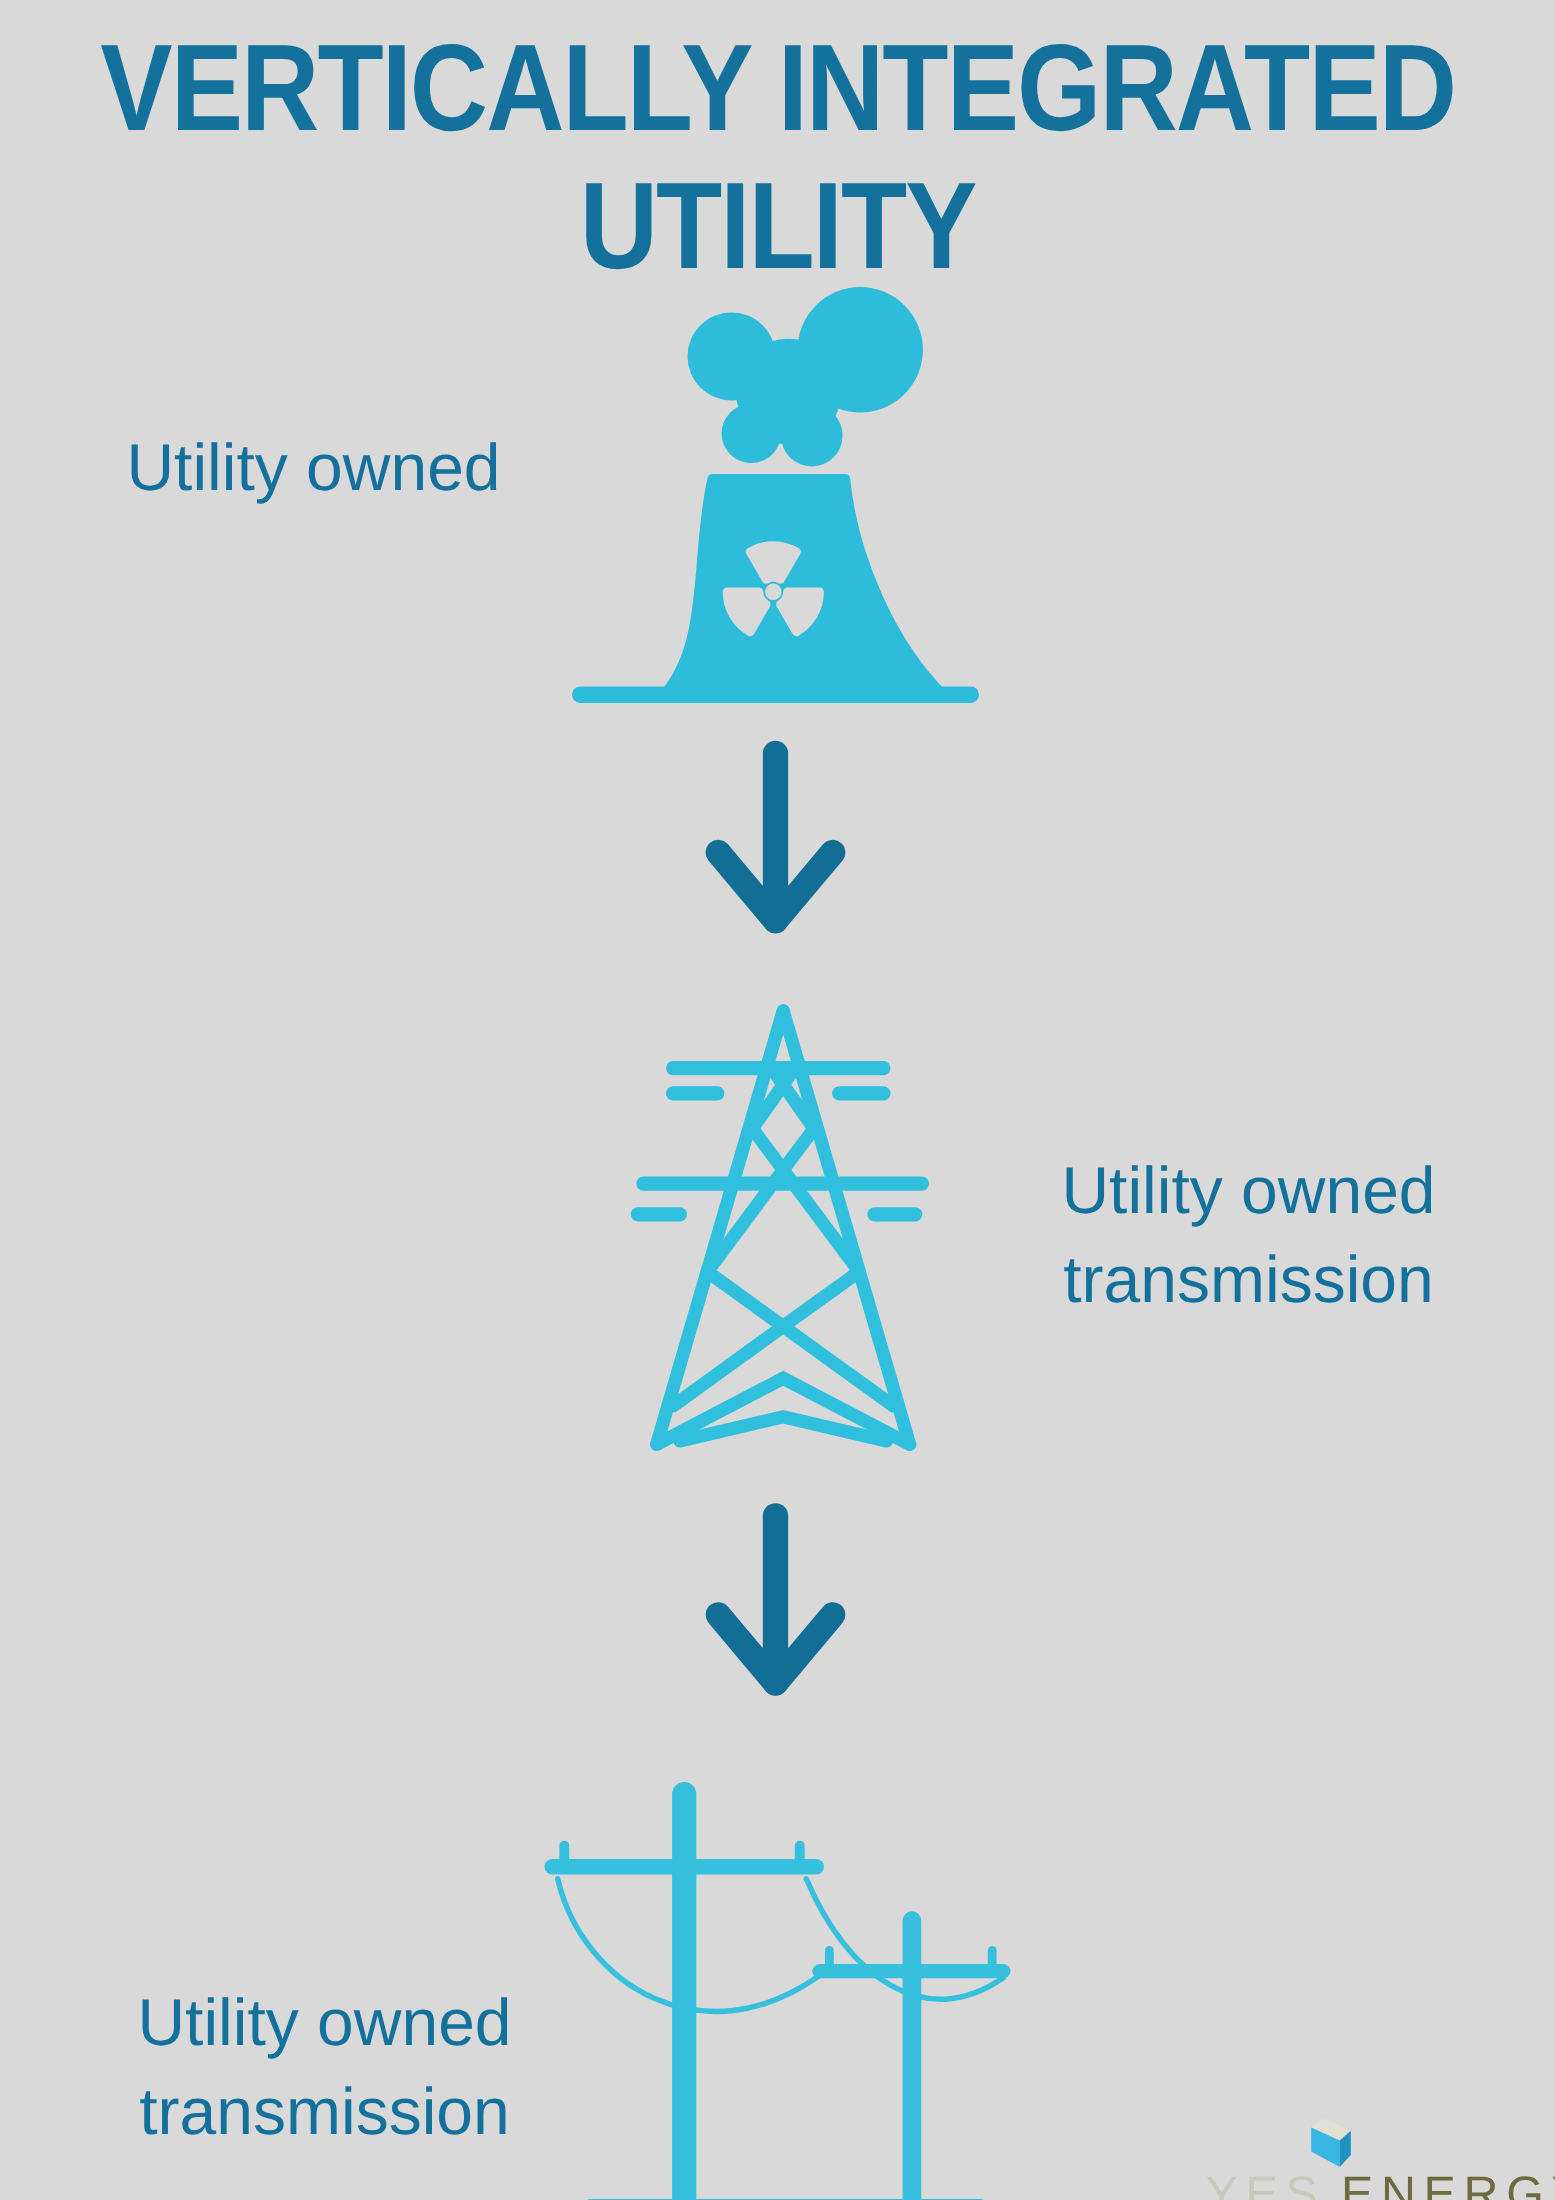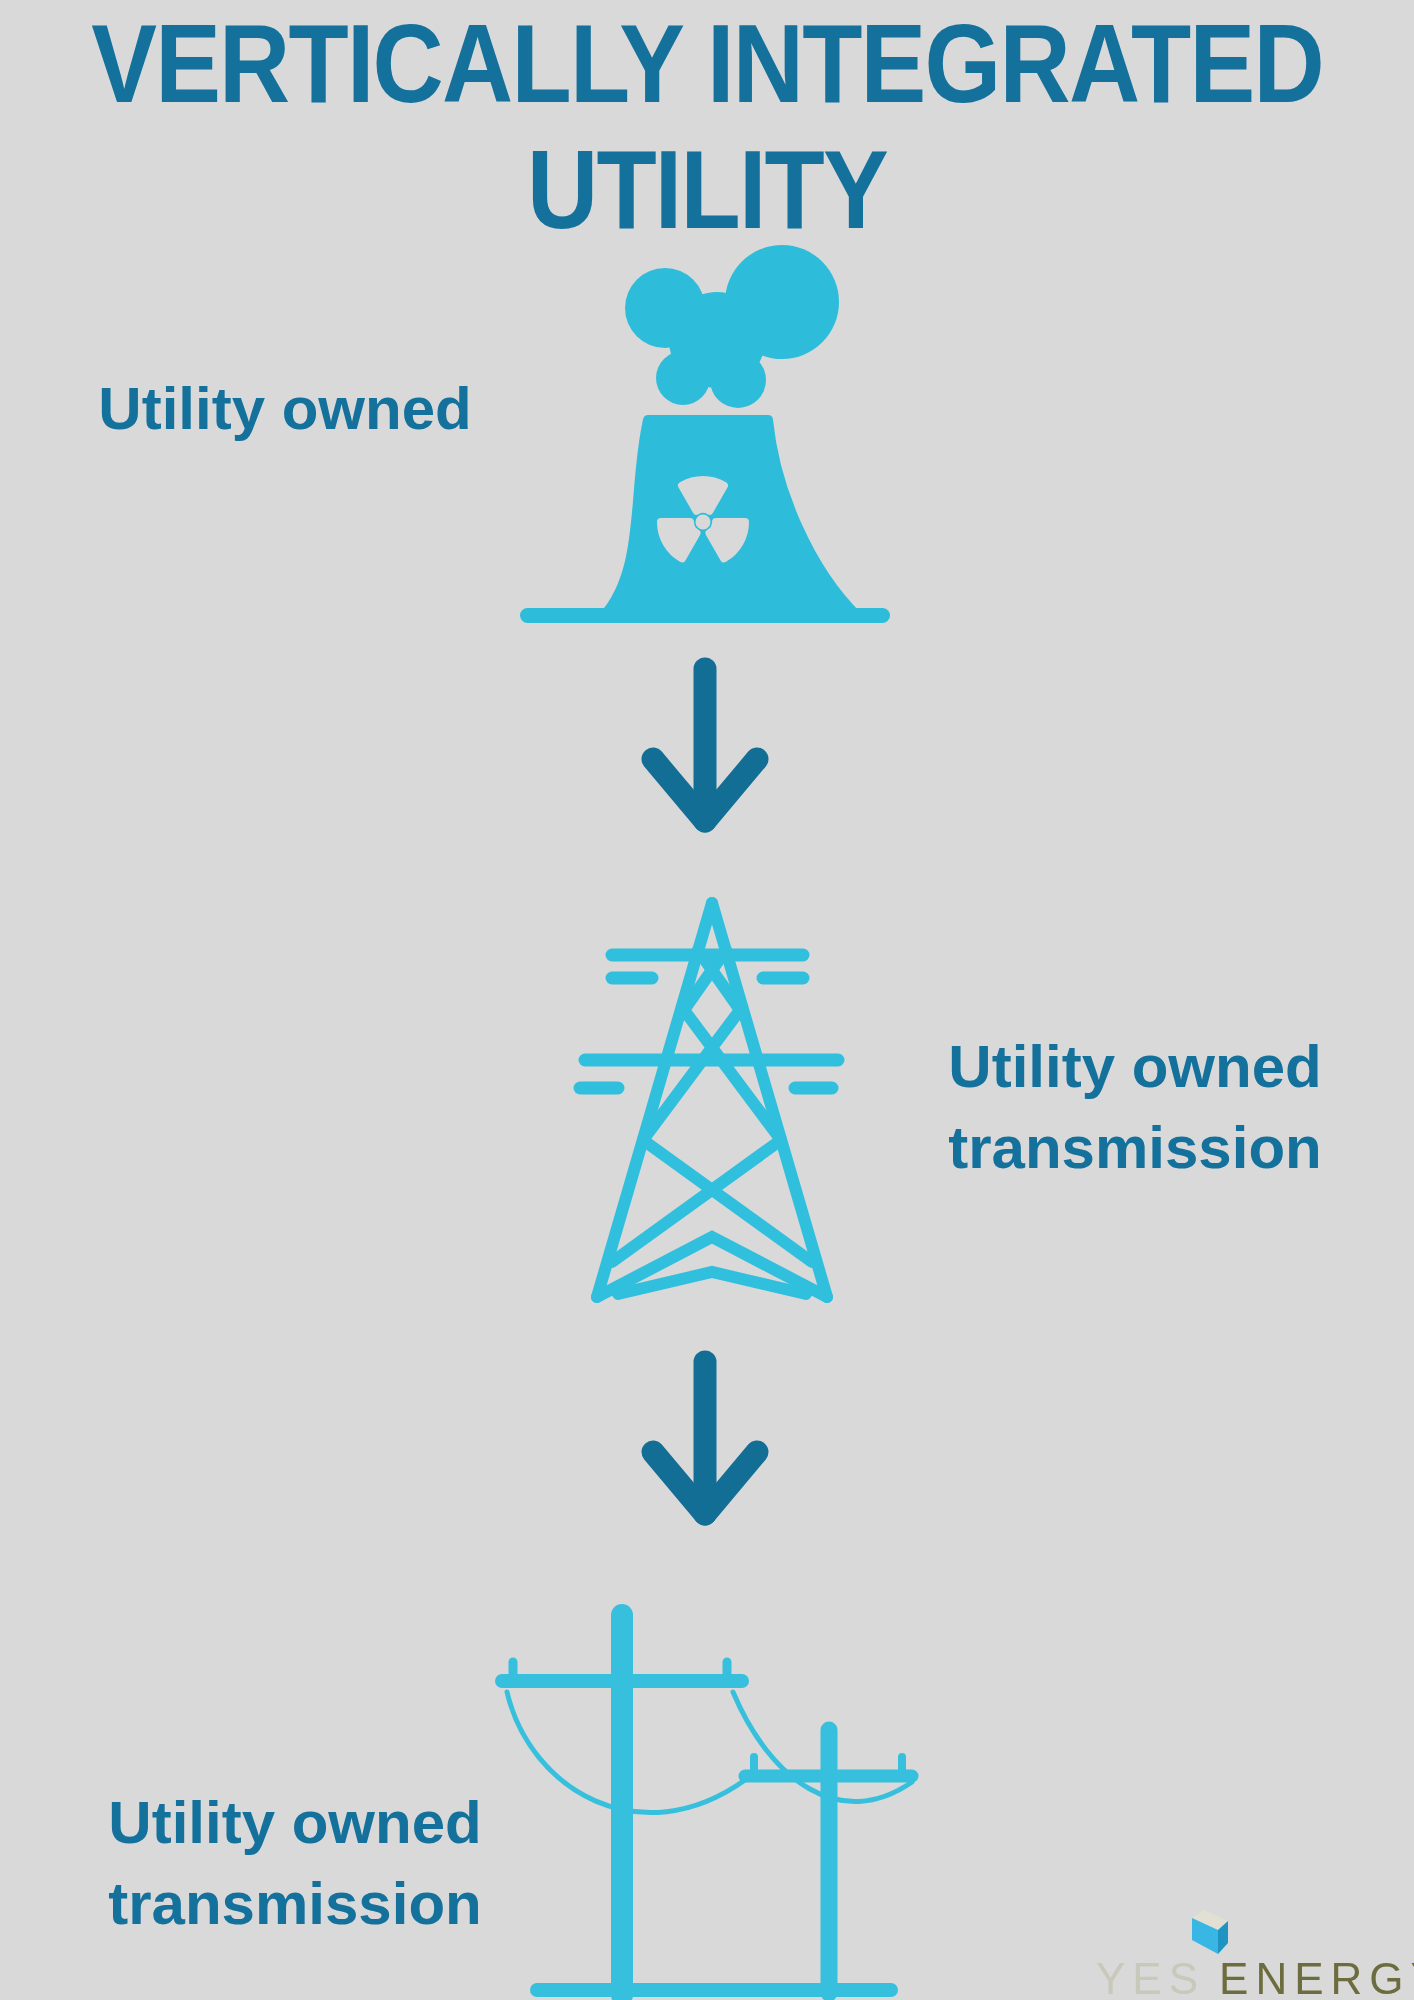--- a/index.html
+++ b/index.html
@@ -1,26 +1,26 @@
 <!DOCTYPE html>
 <html><head>
 <meta charset="utf-8">
 <style>
   html,body{margin:0;padding:0;}
   body{width:1414px;height:2000px;position:relative;overflow:hidden;
        background:#d9d9d9;font-family:"Liberation Sans",sans-serif;}
-  .abs{position:absolute;}
+  .abs{position:absolute;margin-top:16px;}
   
   .title{left:0;top:8px;width:1414px;text-align:center;color:#14719c;
          font-weight:700;line-height:1;}
   .title .tline{display:block;font-size:112px;letter-spacing:-2px;
          transform:scaleX(0.88);transform-origin:50% 50%;}
   .title .t2{margin-top:14px;}
   
-  .label{color:#14719c;font-size:60px;font-weight:700;line-height:1.35;
+  .label{color:#14719c;font-size:60px;font-weight:400;line-height:1.35;
          text-align:center;}
   .label-generation{left:75px;top:368px;width:420px;}
   .label-transmission{left:925px;top:1026px;width:420px;}
   .label-distribution{left:85px;top:1782px;width:420px;}
   
   .icon-plant{left:485px;top:240px;width:430px;height:385px;}
   .arrow-1{left:635px;top:655px;width:140px;height:200px;}
   .icon-tower{left:570px;top:890px;width:300px;height:430px;}
   .arrow-2{left:635px;top:1348px;width:140px;height:200px;}
   .icon-poles{left:490px;top:1600px;width:445px;height:400px;}

